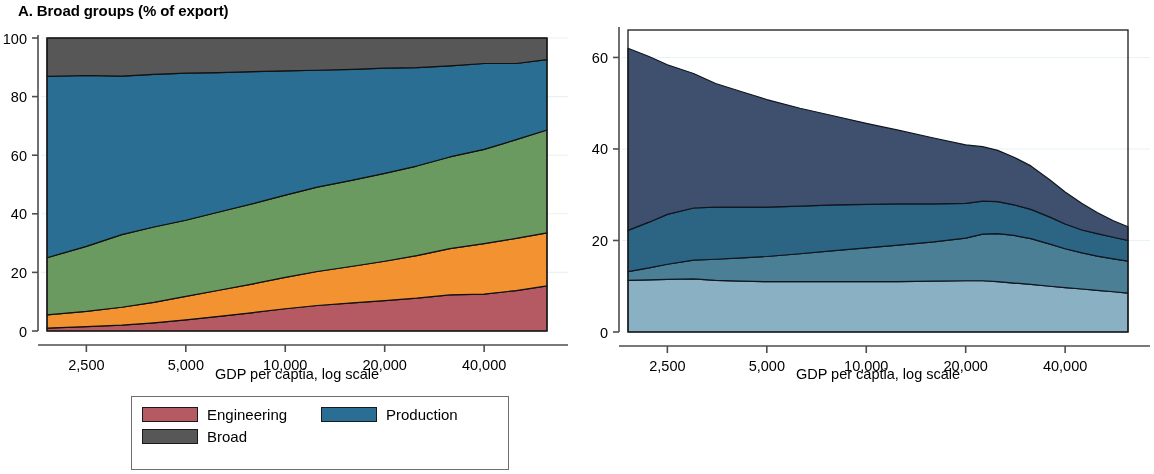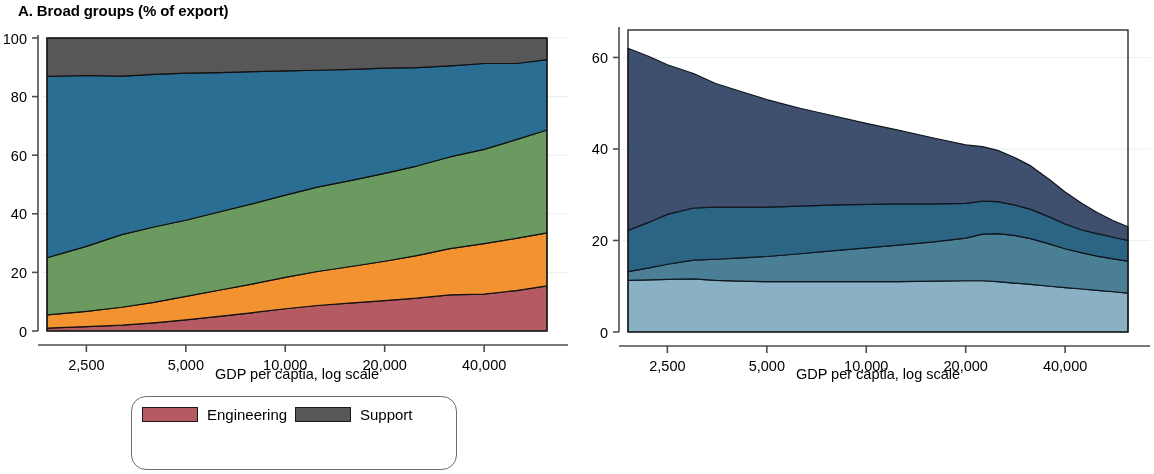--- a/index.html
+++ b/index.html
@@ -22,21 +22,21 @@
   .tick-text{font-size:14.5px;fill:#000;font-family:"Liberation Sans",sans-serif;}
   .axis-line{stroke:#4d4d4d;stroke-width:1.6;fill:none;}
   .tick-mark{stroke:#4d4d4d;stroke-width:1.6;}
   .grid-line{stroke:#e7f2f2;stroke-width:1.1;}
   .plot-border{fill:none;stroke:#1a1a1a;stroke-width:1.3;}
   .area-outline{stroke:#111111;stroke-width:1.2;fill-opacity:1;stroke-linejoin:round;}
   .area-outlineB{stroke:#10161f;stroke-width:1.2;stroke-linejoin:round;}
   .legend-box{
     position:absolute;border:1.3px solid #6e6e6e;background:#fff;box-sizing:border-box;
   }
-  #legendA{left:131px;top:396px;width:326px;height:74px;padding:6px 8px 6px 10px;border-radius:15px;}
+  #legendA{left:131px;top:396px;width:378px;height:74px;padding:6px 8px 6px 10px;}
   .legend-grid{display:flex;flex-wrap:wrap;}
   #legendA .legend-grid{width:100%;}
   #legendA .leg-item{width:50%;height:22px;display:flex;align-items:center;}
   .swatch{
     width:56px;height:15px;box-sizing:border-box;border:1.2px solid #1a1a1a;
     flex:0 0 auto;margin-right:9px;
   }
   .leg-label{font-size:15px;white-space:nowrap;font-family:"Liberation Sans",sans-serif;}
 </style>
 </head>
@@ -84,22 +84,26 @@
         <text x="484.12773891901827" y="370" text-anchor="middle" class="tick-text">40,000</text>
         <text x="297" y="379" text-anchor="middle" class="axis-label">GDP per captia, log scale</text>
       </svg>
     <div class="legend-box" id="legendA">
       <div class="legend-grid" id="legendAitems">
           <div class="leg-item">
             <span class="swatch" style="background: rgb(181, 90, 99);"></span>
             <span class="leg-label">Engineering</span>
           </div>
           <div class="leg-item">
+            <span class="swatch" style="background: rgb(43, 110, 148);"></span>
+            <span class="leg-label">Production</span>
+          </div>
+          <div class="leg-item">
             <span class="swatch" style="background: rgb(87, 87, 87);"></span>
-            <span class="leg-label">Support</span>
+            <span class="leg-label">Broad</span>
           </div>
         </div>
     </div>
   </div>
 
   <div class="panel" id="panelB">
     <svg class="plotsvg" id="svgB" width="574" height="474">
         <line x1="42" y1="240.4848484848485" x2="570" y2="240.4848484848485" class="grid-line"></line>
         <line x1="42" y1="148.96969696969697" x2="570" y2="148.96969696969697" class="grid-line"></line>
         <line x1="42" y1="57.45454545454544" x2="570" y2="57.45454545454544" class="grid-line"></line>

